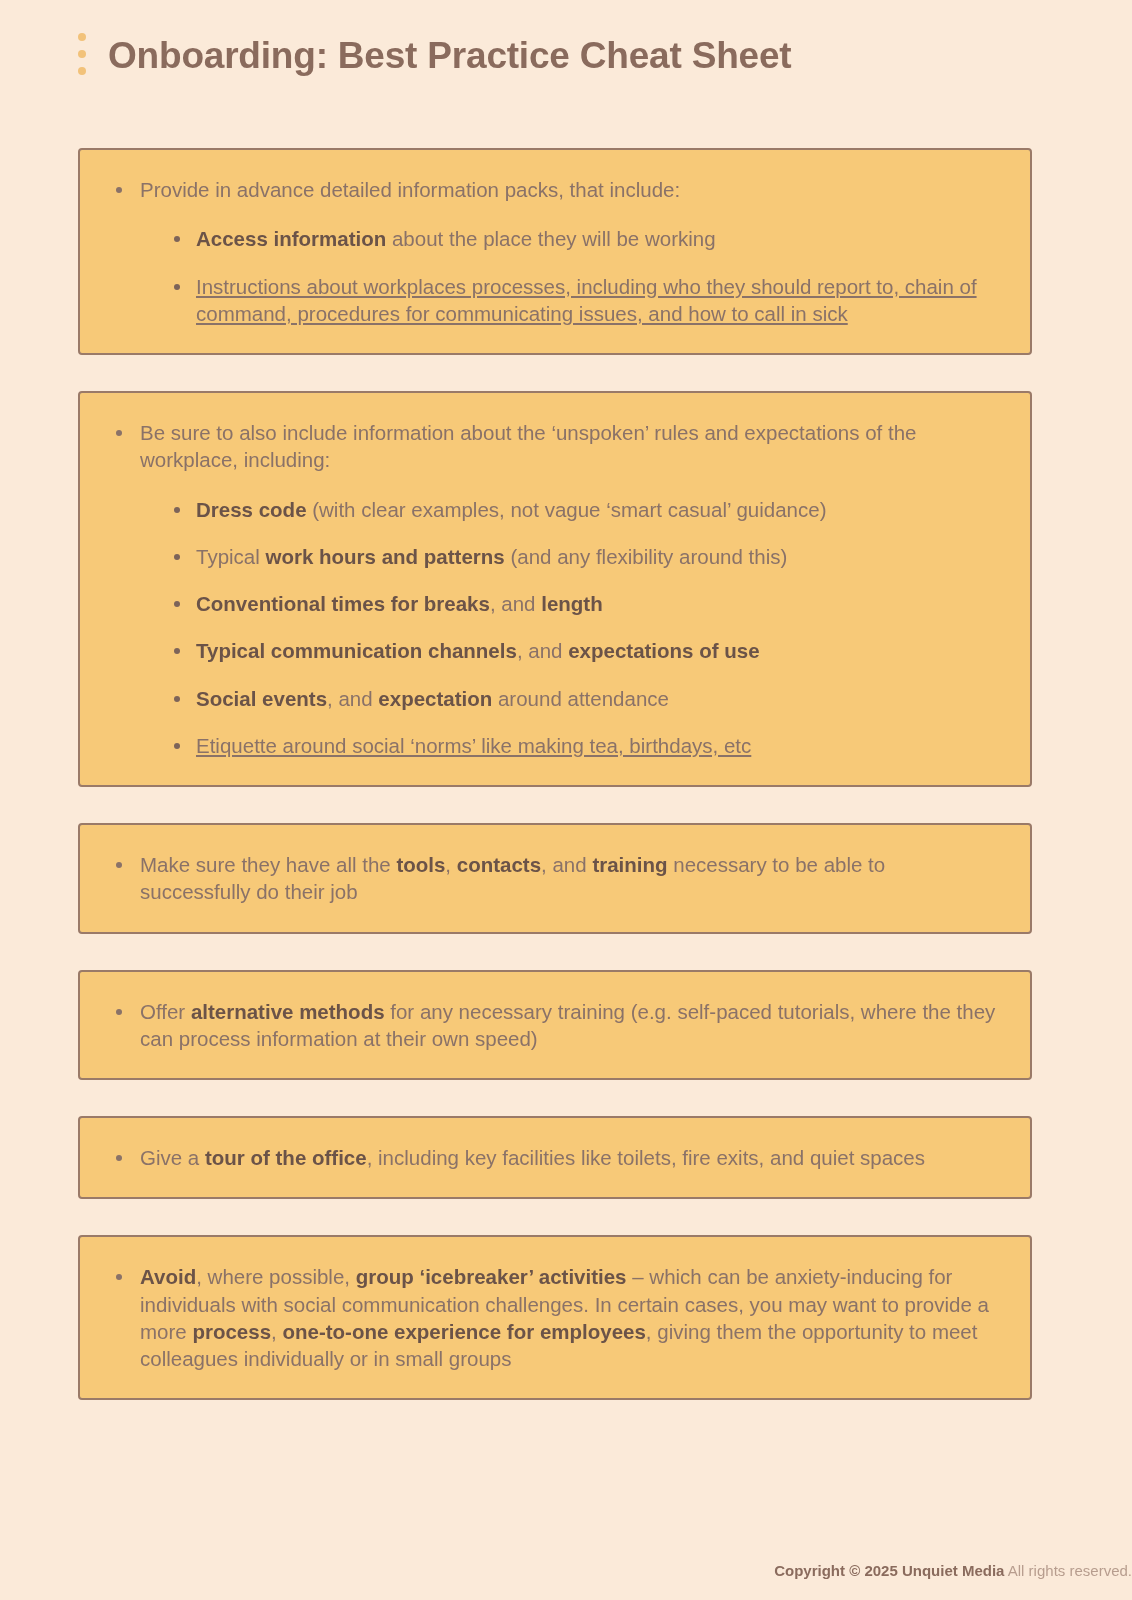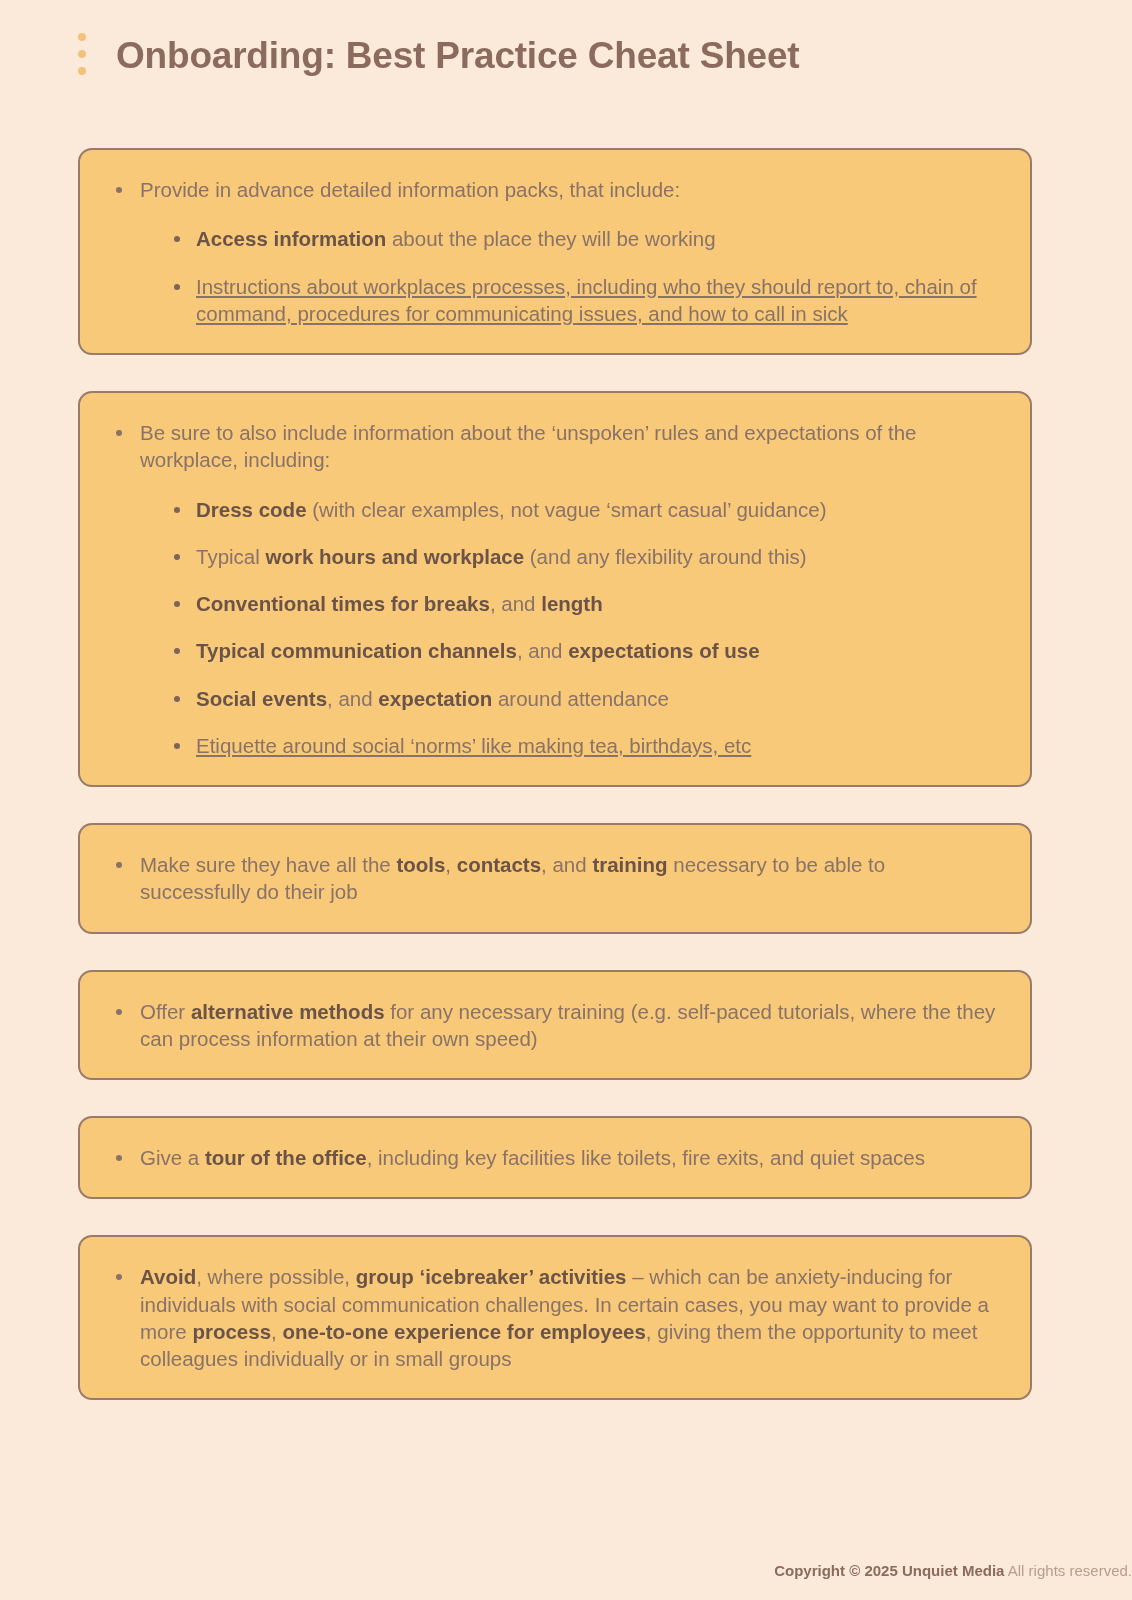--- a/index.html
+++ b/index.html
@@ -15,21 +15,20 @@
     position: relative;
   }
 
   
   .header {
     display: flex;
     align-items: center;
     padding: 42px 0 0 78px;
     height: 68px;
     box-sizing: border-box;
-    gap: 8px;
   }
   .dots {
     display: flex;
     flex-direction: column;
     justify-content: center;
     gap: 9px;
     margin-right: 22px;
     padding-bottom: 2px;
   }
   .dots span {
@@ -51,21 +50,21 @@
   
   .cards {
     position: absolute;
     left: 78px;
     top: 148px;
     width: 954px;
   }
   .card {
     background: #f7c978;
     border: 2px solid #9a7a68;
-    border-radius: 14px;
+    border-radius: 4px;
     box-sizing: border-box;
     margin-bottom: 36px;
     padding: 26px 34px 26px 30px;
   }
   .card:last-child { margin-bottom: 0; }
 
   
   ul.bullets {
     list-style: none;
     margin: 0;
@@ -153,21 +152,21 @@
         <li>Provide in advance detailed information packs, that include:<ul class="sub">
             <li><b>Access information</b> about the place they will be working</li>
             <li>Instructions about workplaces processes, including who they should report to, chain of command, procedures for communicating issues, and how to call in sick</li>
           </ul></li>
       </ul>
     </div>
     <div class="card">
       <ul class="bullets">
         <li>Be sure to also include information about the ‘unspoken’ rules and expectations of the workplace, including:<ul class="sub">
             <li><b>Dress code</b> (with clear examples, not vague ‘smart casual’ guidance)</li>
-            <li>Typical <b>work hours and workplace</b> (and any flexibility around this)</li>
+            <li>Typical <b>work hours and patterns</b> (and any flexibility around this)</li>
             <li><b>Conventional times for breaks</b>, and <b>length</b></li>
             <li><b>Typical communication channels</b>, and <b>expectations of use</b></li>
             <li><b>Social events</b>, and <b>expectation</b> around attendance</li>
             <li>Etiquette around social ‘norms’ like making tea, birthdays, etc</li>
           </ul></li>
       </ul>
     </div>
     <div class="card">
       <ul class="bullets">
         <li>Make sure they have all the <b>tools</b>, <b>contacts</b>, and <b>training</b> necessary to be able to successfully do their job</li>

